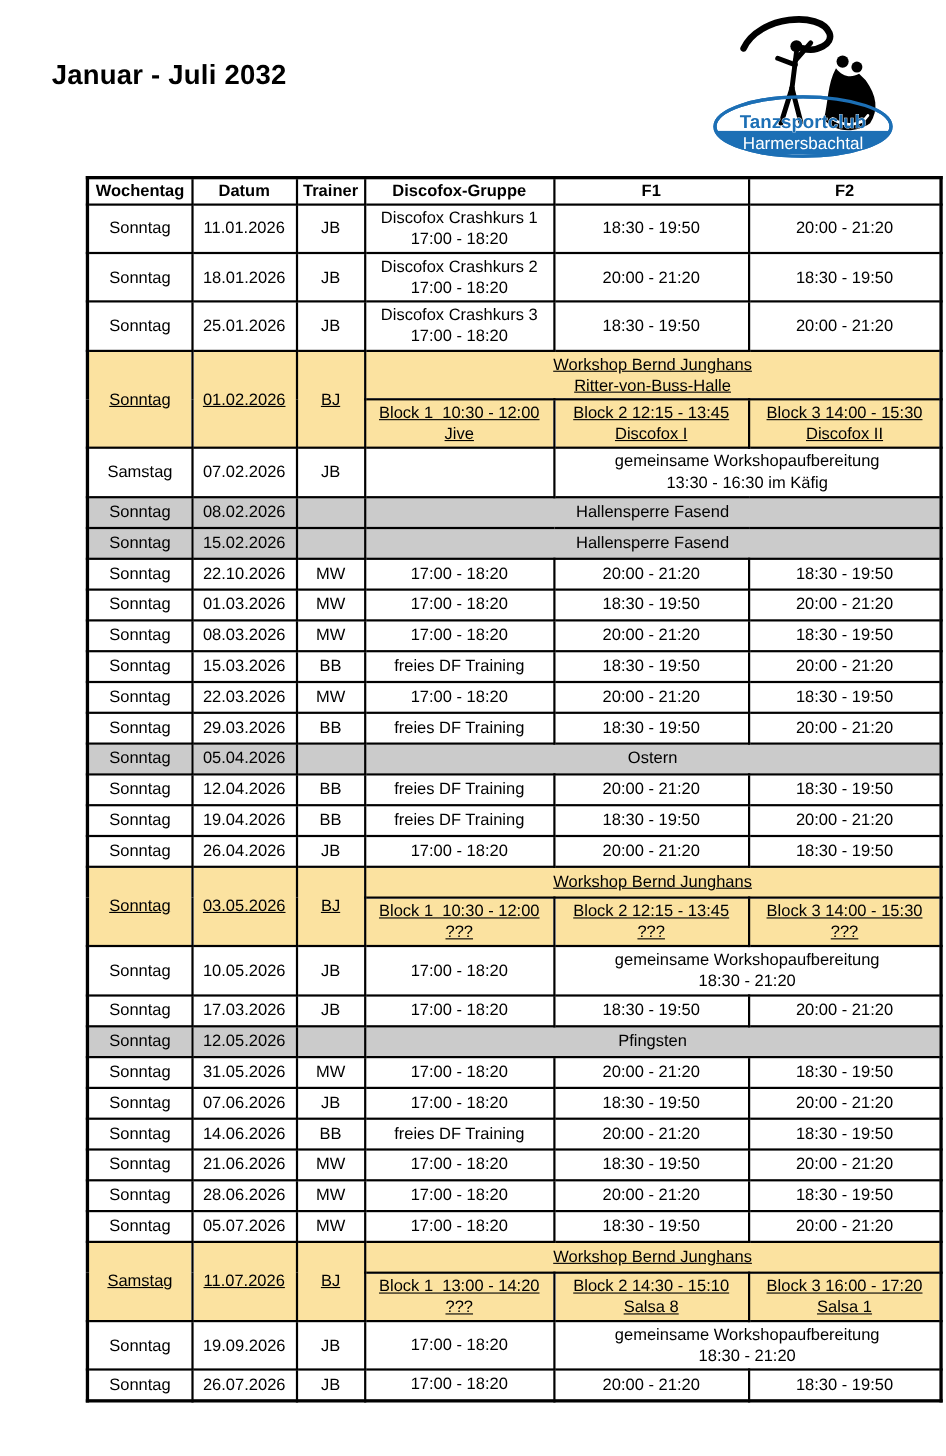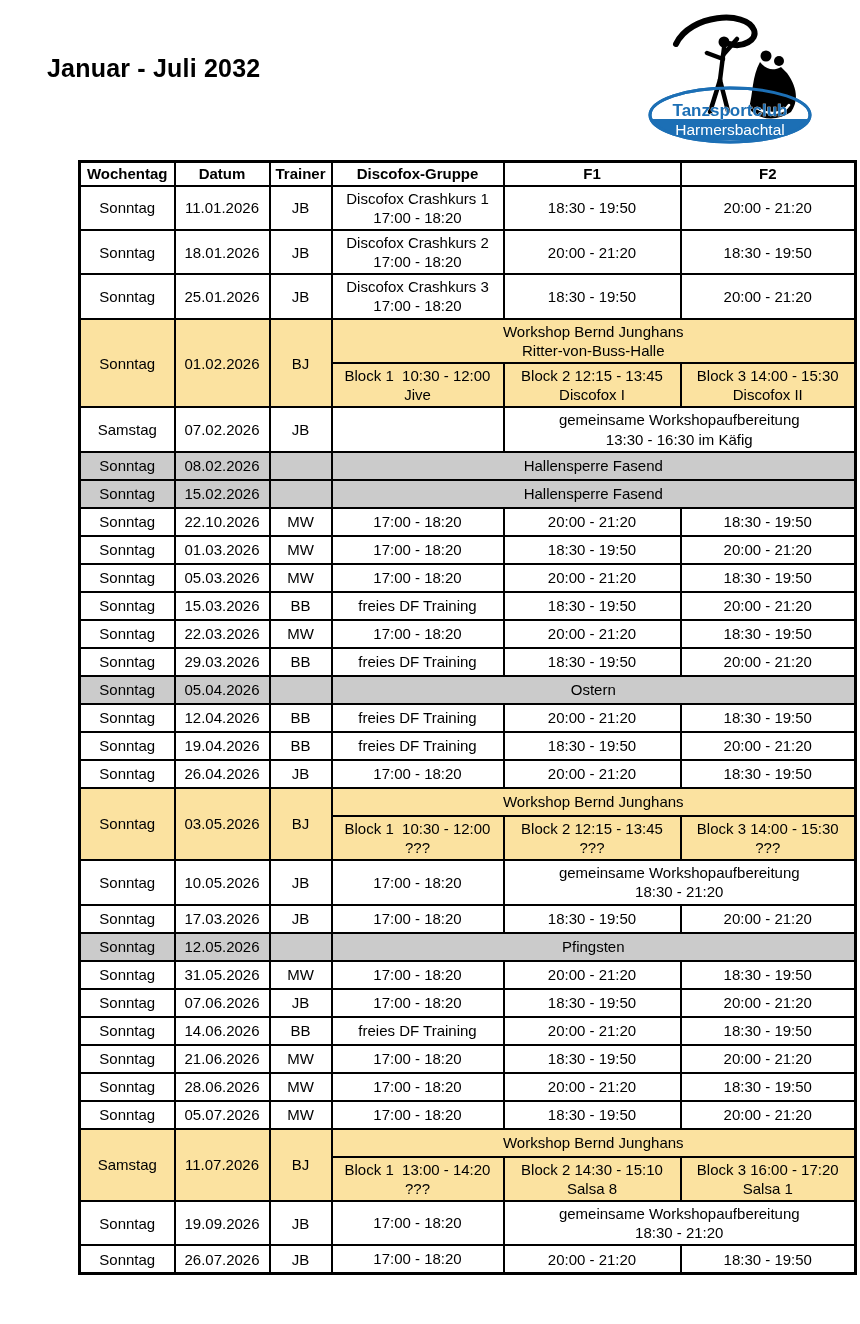--- a/index.html
+++ b/index.html
@@ -53,21 +53,21 @@
     overflow: hidden;
   }
   .schedule th {
     font-weight: bold;
     height: 24px;
     background: #ffffff;
   }
   .schedule td { height: 28px; font-weight: normal; }
   .schedule td .line { white-space: pre-wrap; line-height: 1.28; }
   tr.notice-row td { background: var(--closed-bg); }
-  tr.workshop-row td { background: var(--workshop-bg); }
+  tr.workshop-row td { background: var(--workshop-bg); text-decoration: underline; }
 </style>
 </head>
 <body>
 
 <div class="page">
 
   <div class="page-title">
     <div>Januar - Juli 2032</div>
   </div>
 
@@ -212,21 +212,21 @@
           <td>01.03.2026</td>
           <td>MW</td>
           <td>
             <div class="line">17:00 - 18:20</div>
           </td>
           <td>18:30 - 19:50</td>
           <td>20:00 - 21:20</td>
         </tr>
         <tr>
           <td>Sonntag</td>
-          <td>05.03.2026</td>
+          <td>08.03.2026</td>
           <td>MW</td>
           <td>
             <div class="line">17:00 - 18:20</div>
           </td>
           <td>20:00 - 21:20</td>
           <td>18:30 - 19:50</td>
         </tr>
         <tr>
           <td>Sonntag</td>
           <td>15.03.2026</td>

